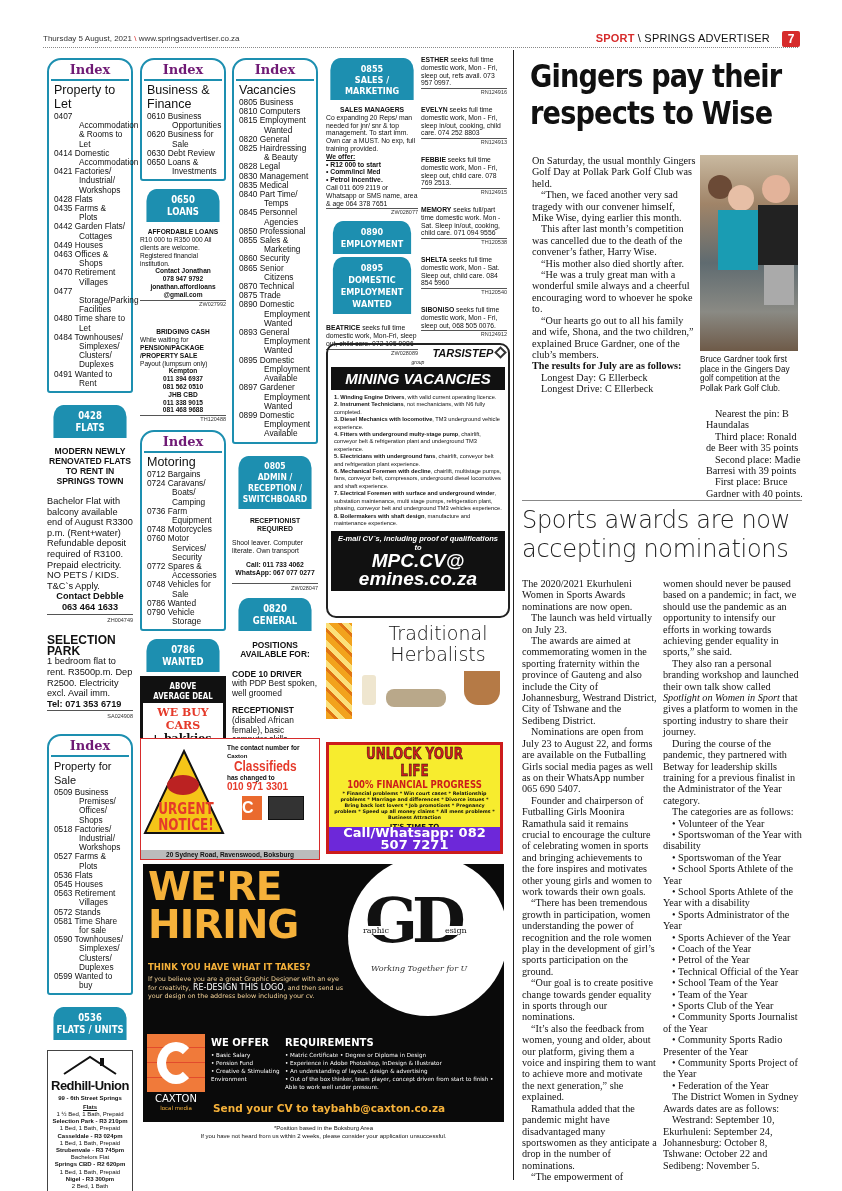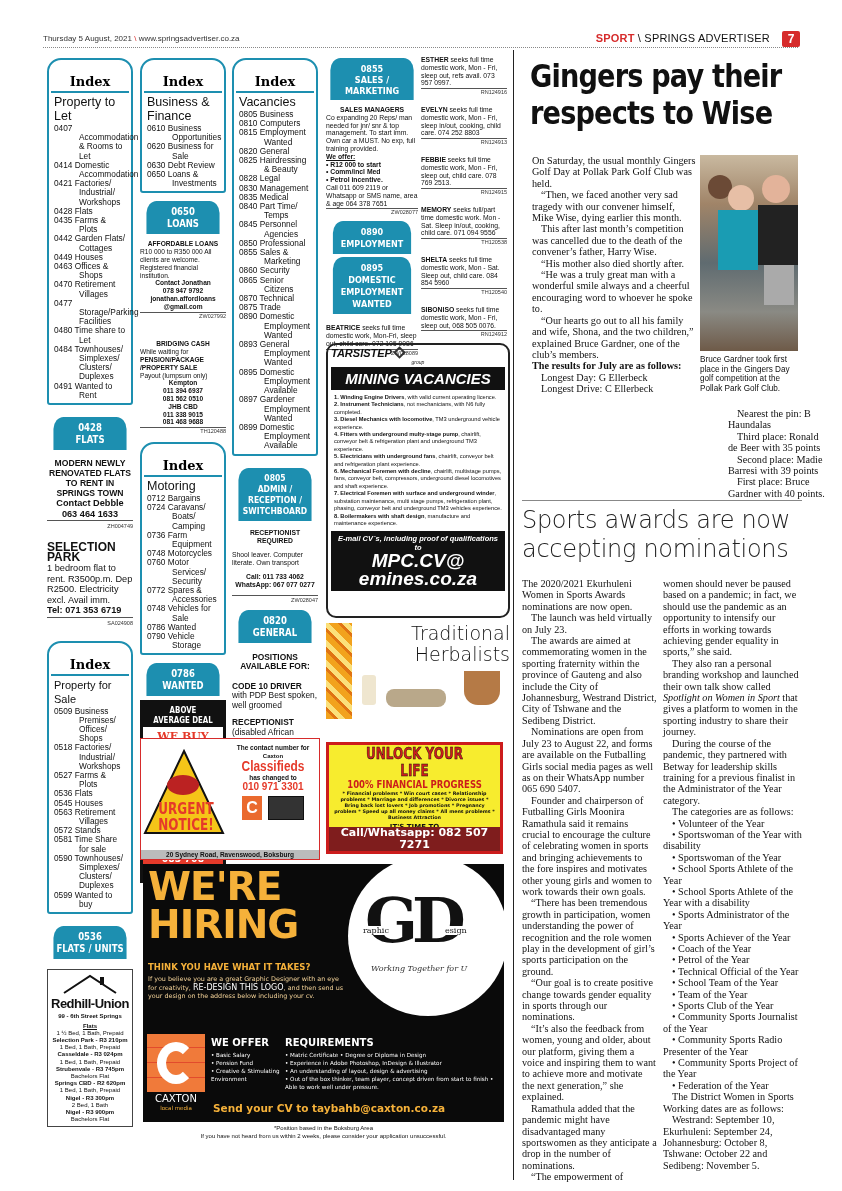--- a/index.html
+++ b/index.html
@@ -7,21 +7,21 @@
 .abs{position:absolute}
 .hdr-left{left:43px;top:34px;font-size:8px;color:#333}
 .hdr-left .sep{color:#d62b2b}
 .hdr-right{right:72px;top:32px;font-size:11px;letter-spacing:.2px}
 .hdr-right .sport{color:#d62b2b;font-weight:bold}
 .pagenum{left:782px;top:31px;width:18px;height:16px;background:#d62b2b;color:#fff;font-weight:bold;font-size:12px;text-align:center;line-height:16px;border-radius:2px}
 .rule{left:43px;top:47px;width:755px;border-top:1px dotted #888}
 .vline{left:513px;top:50px;height:1130px;border-left:1px solid #222}
 
 .idx{border:2px solid #1d8fb0;border-radius:14px 14px 3px 3px;padding:2px 5px 3px}
-.idx .ih{color:#000000;font-family:"DejaVu Serif",serif;font-weight:bold;font-size:13px;text-align:center;border-bottom:2px solid #1d8fb0;padding-bottom:2px;margin:12px -3px 2px}
+.idx .ih{color:#701a75;font-family:"DejaVu Serif",serif;font-weight:bold;font-size:13px;text-align:center;border-bottom:2px solid #1d8fb0;padding-bottom:2px;margin:0 -3px 2px}
 .idx .it{font-size:12.5px;line-height:14px;margin-bottom:1px}
 .idx .row{font-size:8.3px;line-height:9.2px;padding-left:25px;text-indent:-25px}
 .band{background:#1d8fb0;color:#fff;text-align:center;font-family:"DejaVu Sans",sans-serif;font-weight:bold;font-size:10px;line-height:12px;border-radius:12px 12px 0 0;padding:5px 2px 4px;transform:scaleX(.85)}
 .band span{display:block}
 .ad{font-size:7.6px;line-height:8.6px}
 .ad .c{text-align:center}
 .ref{text-align:right;font-size:5.5px;border-top:1px solid #555;margin-top:1px;color:#333}
 .col1 .ad{font-size:9.2px;line-height:10.6px}
 .mining{border:2px solid #222;border-radius:10px;padding:3px}
 .mining .mh{background:#111;color:#fff;font-weight:bold;font-style:italic;font-size:15px;text-align:center;padding:3px 0}
@@ -69,20 +69,21 @@
         <div class="row">0484 Townhouses/ Simplexes/ Clusters/ Duplexes</div>
         <div class="row">0491 Wanted to Rent</div>
       </div>
   </div>
   <div class="band" style="margin-top:12px">
       <span>0428</span>
       <span>FLATS</span>
     </div>
   <div class="ad" style="margin-top:8px">
     <div class="c" style="font-weight:bold;font-size:8.6px;line-height:10px">MODERN NEWLY RENOVATED FLATS TO RENT IN SPRINGS TOWN</div>
+    <div style="margin-top:10px">Bachelor Flat with balcony available end of August R3300 p.m. (Rent+water) Refundable deposit required of R3100. Prepaid electricity. NO PETS / KIDS. T&amp;C`s Apply.</div>
     <div class="c" style="font-weight:bold">Contact Debble</div>
     <div class="c" style="font-weight:bold">063 464 1633</div>
     <div class="ref">ZH004749</div>
   </div>
   <div class="ad" style="margin-top:10px">
     <div style="font-weight:bold;font-size:12px">SELECTION PARK</div>
     <div>1 bedroom flat to rent. R3500p.m. Dep R2500. Electricity excl. Avail imm.</div>
     <div style="font-weight:bold">Tel: 071 353 6719</div>
     <div class="ref">SA024908</div>
   </div>
@@ -269,21 +270,21 @@
 
 <div class="abs" style="left:140px;top:738px;width:180px;height:122px;border:1px solid #d62b2b;background:#fff">
   <svg class="abs" style="left:2px;top:8px" width="82" height="90" viewBox="0 0 82 90">
       <polygon points="41,4 80,86 2,86" fill="#f5c518" stroke="#111" stroke-width="2"></polygon>
       <ellipse cx="40" cy="38" rx="16" ry="10" fill="#b22"></ellipse>
     </svg>
   <div class="abs" style="left:6px;top:62px;width:78px;text-align:center;color:#e53a2a;font-weight:bold;font-size:15px;line-height:16px;font-family:'DejaVu Sans',sans-serif;transform:scaleX(.8)">
     <div>URGENT</div>
     <div>NOTICE!</div>
   </div>
-  <div class="abs" style="left:86px;top:5px;width:92px;text-align:center">
+  <div class="abs" style="left:86px;top:5px;width:92px;text-align:left">
     <div style="font-size:6.5px;font-weight:bold">The contact number for</div>
     <div style="font-size:6px;font-weight:bold;margin-top:2px">Caxton</div>
     <div style="font-size:14px;font-weight:bold;color:#e53a2a;line-height:15px;transform:scaleX(.85)">Classifieds</div>
     <div style="font-size:6.5px;font-weight:bold">has changed to</div>
     <div style="font-size:10px;font-weight:bold;color:#e53a2a">010 971 3301</div>
     <div style="display:flex;justify-content:center;gap:6px;margin-top:4px">
       <div style="width:20px;height:24px;background:#ea6a2e;color:#fff;font-weight:bold;font-size:16px;line-height:24px">C</div>
       <div style="width:36px;height:24px;background:#333;border:1px solid #111"></div>
     </div>
   </div>
@@ -324,58 +325,58 @@
 <div class="abs" style="left:421px;top:56px;width:86px" id="domestic-list">
     <div class="ad" style="font-size: 6.8px; line-height: 7.8px; margin-bottom: 9px;"><span style="font-weight: bold;">ESTHER</span><span> seeks full time domestic work, Mon - Fri, sleep out, refs avail. 073 957 0997.</span><div class="ref">RN124916</div></div>
     <div class="ad" style="font-size: 6.8px; line-height: 7.8px; margin-bottom: 9px;"><span style="font-weight: bold;">EVELYN</span><span> seeks full time domestic work, Mon - Fri, sleep in/out, cooking, child care. 074 252 8803</span><div class="ref">RN124913</div></div>
     <div class="ad" style="font-size: 6.8px; line-height: 7.8px; margin-bottom: 9px;"><span style="font-weight: bold;">FEBBIE</span><span> seeks full time domestic work, Mon - Fri, sleep out, child care. 078 769 2513.</span><div class="ref">RN124915</div></div>
     <div class="ad" style="font-size: 6.8px; line-height: 7.8px; margin-bottom: 9px;"><span style="font-weight: bold;">MEMORY</span><span> seeks full/part time domestic work. Mon - Sat. Sleep in/out, cooking, child care. 071 094 9556</span><div class="ref">TH120538</div></div>
     <div class="ad" style="font-size: 6.8px; line-height: 7.8px; margin-bottom: 9px;"><span style="font-weight: bold;">SHELTA</span><span> seeks full time domestic work, Mon - Sat. Sleep out, child care. 084 854 5960</span><div class="ref">TH120540</div></div>
     <div class="ad" style="font-size: 6.8px; line-height: 7.8px; margin-bottom: 9px;"><span style="font-weight: bold;">SIBONISO</span><span> seeks full time domestic work, Mon - Fri, sleep out, 068 505 0076.</span><div class="ref">RN124912</div></div>
   </div>
 
 <div class="abs mining" style="left:326px;top:343px;width:184px;height:275px">
-  <div style="text-align:left;font-weight:bold;font-style:italic;font-size:11px;line-height:11px"><span>TARSISTEP</span> <span style="display:inline-block;width:9px;height:9px;border:2px solid #333;transform:rotate(45deg)"></span></div>
+  <div style="text-align:right;font-weight:bold;font-style:italic;font-size:11px;line-height:11px"><span>TARSISTEP</span> <span style="display:inline-block;width:9px;height:9px;border:2px solid #333;transform:rotate(45deg)"></span></div>
   <div style="text-align:center;font-size:5px;font-style:italic;margin-bottom:2px">group</div>
   <div class="mh">MINING VACANCIES</div>
   <ol id="mining-list">
       <li><b>1. Winding Engine Drivers</b>, with valid current operating licence.</li>
       <li><b>2. Instrument Technicians</b>, not mechanicians, with N6 fully completed.</li>
       <li><b>3. Diesel Mechanics with locomotive</b>, TM3 underground vehicle experience.</li>
       <li><b>4. Fitters with underground multy-stage pump</b>, chairlift, conveyor belt &amp; refrigeration plant and underground TM3 experience.</li>
       <li><b>5. Electricians with underground fans</b>, chairlift, conveyor belt and refrigeration plant experience.</li>
       <li><b>6. Mechanical Foremen with decline</b>, chairlift, multistage pumps, fans, conveyor belt, compressors, underground diesel locomotives and shaft experience.</li>
       <li><b>7. Electrical Foremen with surface and underground winder</b>, substation maintenance, multi stage pumps, refrigeration plant, phasing, conveyor belt and underground TM3 vehicles experience.</li>
       <li><b>8. Boilermakers with shaft design</b>, manufacture and maintenance experience.</li>
     </ol>
   <div class="foot">
     <div>E-mail CV`s, including proof of qualifications to</div>
     <div class="em">MPC.CV@ emines.co.za</div>
   </div>
 </div>
 
 <div class="abs" style="left:326px;top:623px;width:184px;height:96px;background:#fff;overflow:hidden">
   <div class="abs" style="left:0;top:0;width:26px;height:96px;background:repeating-linear-gradient(45deg,#f2a21d 0 6px,#e07312 6px 9px,#fbe07a 9px 14px)"></div>
-  <div class="abs" style="left:40px;top:0;width:144px;text-align:right;font-size:19px;line-height:21px;font-family:'DejaVu Sans',sans-serif;font-weight:200">
+  <div class="abs" style="left:40px;top:0;width:144px;text-align:center;font-size:19px;line-height:21px;font-family:'DejaVu Sans',sans-serif;font-weight:200">
     <div>Traditional</div>
     <div>Herbalists</div>
   </div>
   <div class="abs" style="left:36px;top:52px;width:14px;height:30px;background:#efe6cf;border-radius:3px"></div>
   <div class="abs" style="left:60px;top:66px;width:60px;height:18px;background:#b9a88a;border-radius:8px"></div>
   <div class="abs" style="left:138px;top:48px;width:36px;height:34px;background:#b57a46;border-radius:0 0 14px 14px"></div>
 </div>
 
 <div class="abs" style="left:326px;top:742px;width:177px;height:112px;background:#f7ec2e;border:3px solid #cc1c1c;text-align:center;font-family:'DejaVu Sans',sans-serif">
   <div style="color:#cc1c1c;font-weight:bold;font-size:16px;line-height:17px;transform:scaleX(.75);-webkit-text-stroke:.5px #111">UNLOCK YOUR LIFE</div>
   <div style="color:#cc1c1c;font-weight:bold;font-size:10px;line-height:11px;transform:scaleX(.85)">100% FINANCIAL PROGRESS</div>
   <div style="font-size:4.8px;line-height:6px;font-weight:bold;padding:1px 4px">* Financial problems * Win court cases * Relationship problems * Marriage and differences * Divorce issues * Bring back lost lovers * Job promotions * Pregnancy problem * Speed up all money claims * All mens problems * Business Attraction</div>
   <div style="font-size:7px;font-weight:bold;line-height:7.5px;margin-top:2px">IT'S TIME TO</div>
   <div style="font-size:7px;font-weight:bold;line-height:7.5px">STOP SUFFERING</div>
   <div style="font-size:7px;font-weight:bold;color:#cc1c1c;line-height:8px">Contact Prince Buba</div>
-  <div class="abs" style="left:0;bottom:0;width:171px;background:#7f1d1d;color:#fff;font-weight:bold;font-size:11px;line-height:12px">Call/Whatsapp: 082 507 7271</div>
+  <div class="abs" style="left:0;bottom:0;width:171px;background:#6d28d9;color:#fff;font-weight:bold;font-size:13px;line-height:12px">Call/Whatsapp: 082 507 7271</div>
 </div>
 
 <div class="abs hiring" style="left:143px;top:864px;width:361px;height:258px;font-family:'DejaVu Sans',sans-serif">
   <div class="abs" style="left:205px;top:-8px;width:160px;height:160px;border-radius:50%;background:#fff"></div>
   <div class="abs" style="left:222px;top:26px;font-family:'DejaVu Serif',serif;font-weight:bold;font-size:62px;line-height:62px;color:#111;letter-spacing:-6px"><span>G</span><span>D</span></div>
   <div class="abs" style="left:220px;top:62px;font-family:'DejaVu Serif',serif;font-size:8px;color:#111;background:#fff">raphic</div>
   <div class="abs" style="left:302px;top:62px;font-family:'DejaVu Serif',serif;font-size:8px;color:#111;background:#fff">esign</div>
   <div class="abs" style="left:228px;top:100px;font-family:'DejaVu Serif',serif;font-style:italic;font-size:8px;color:#333">Working Together for U</div>
   <div class="abs" style="left:5px;top:4px;color:#f5b13a;font-weight:bold;font-size:39px;line-height:38px;letter-spacing:-1px">
     <div>WE'RE</div>
@@ -425,21 +426,21 @@
   </div>
 <div class="abs photo" style="left:700px;top:155px;width:98px;height:196px">
   <div class="abs" style="left:8px;top:20px;width:24px;height:24px;border-radius:50%;background:#6b4a36"></div>
   <div class="abs" style="left:28px;top:30px;width:26px;height:26px;border-radius:50%;background:#e7bfa6"></div>
   <div class="abs" style="left:62px;top:20px;width:28px;height:28px;border-radius:50%;background:#e3b39a"></div>
   <div class="abs" style="left:18px;top:55px;width:40px;height:60px;background:#1a9cb3"></div>
   <div class="abs" style="left:58px;top:50px;width:40px;height:60px;background:#222"></div>
   <div class="abs" style="left:64px;top:110px;width:30px;height:40px;background:#aaa"></div>
 </div>
 <div class="abs caption" style="left:700px;top:355px;width:100px">Bruce Gardner took first place in the Gingers Day golf competition at the Pollak Park Golf Club.</div>
-<div class="abs article" style="left:728px;top:408px;width:100px">
+<div class="abs article" style="left:706px;top:408px;width:100px">
   <p>Nearest the pin: B Haundalas</p>
   <p>Third place: Ronald de Beer with 35 points</p>
   <p>Second place: Madie Barresi with 39 points</p>
   <p>First place: Bruce Gardner with 40 points.</p>
 </div>
 <div class="abs" style="left:522px;top:500px;width:280px;border-top:1px solid #888"></div>
 
 <div class="abs headline2" style="left:522px;top:506px;width:280px">Sports awards are now accepting nominations</div>
 <div class="abs article" id="awards-col1" style="left:522px;top:578px;width:135px">
     <p class="ni">The 2020/2021 Ekurhuleni Women in Sports Awards nominations are now open.</p>
@@ -470,15 +471,15 @@
       <p>• Petrol of the Year</p>
       <p>• Technical Official of the Year</p>
       <p>• School Team of the Year</p>
       <p>• Team of the Year</p>
       <p>• Sports Club of the Year</p>
       <p>• Community Sports Journalist of the Year</p>
       <p>• Community Sports Radio Presenter of the Year</p>
       <p>• Community Sports Project of the Year</p>
       <p>• Federation of the Year</p>
     </div>
-  <p>The District Women in Sports Working dates are as follows:</p>
+  <p>The District Women in Sydney Awards dates are as follows:</p>
   <p>Westrand: September 10, Ekurhuleni: September 24, Johannesburg: October 8, Tshwane: October 22 and Sedibeng: November 5.</p>
 </div>
 
 </body></html>

